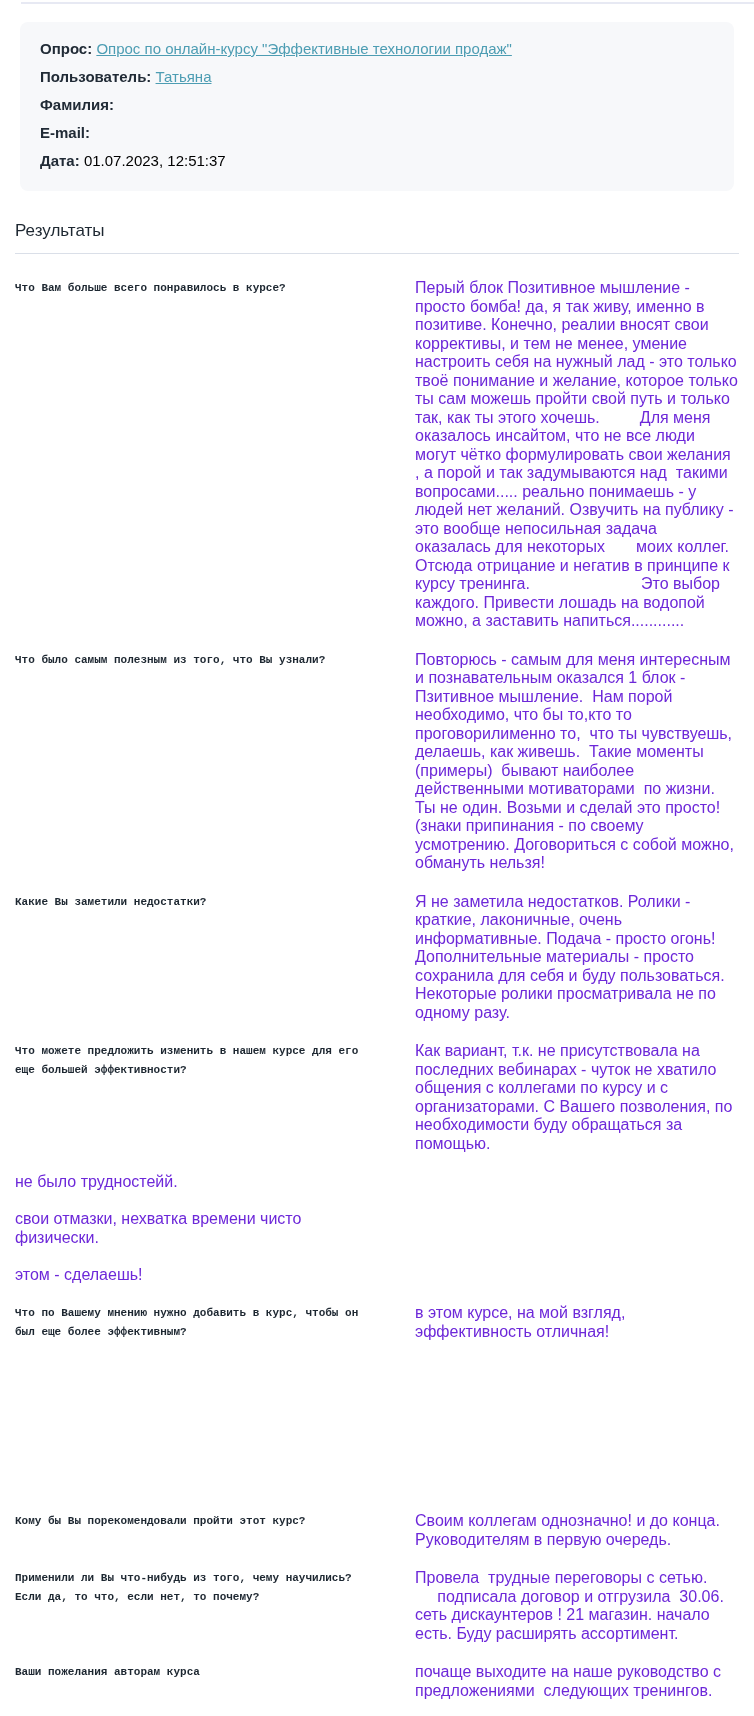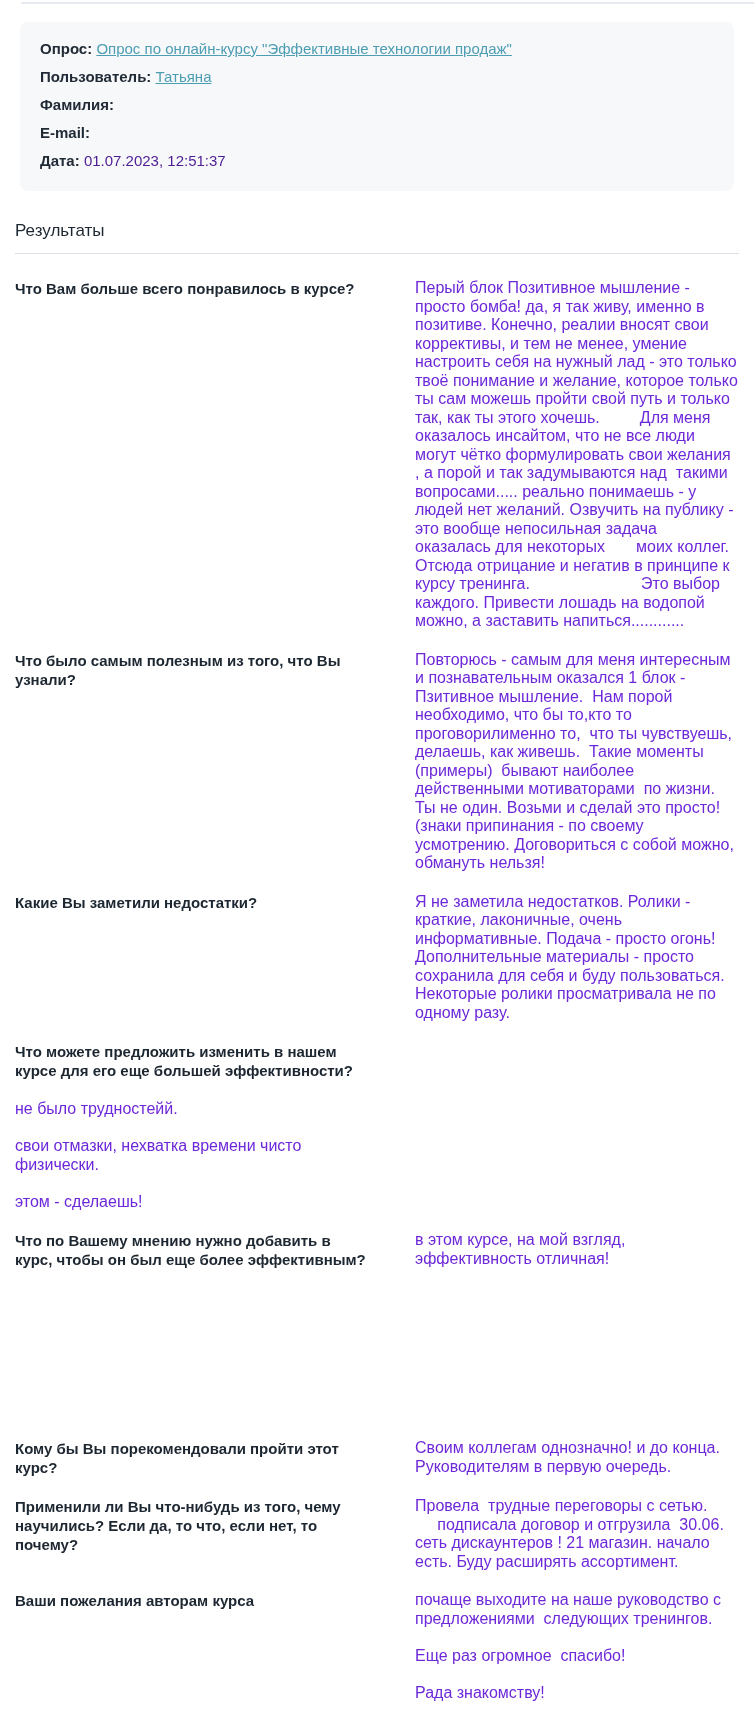--- a/index.html
+++ b/index.html
@@ -19,21 +19,21 @@
   }
   
   .info-card {
     background: #f7f8fa;
     border-radius: 8px;
     margin: 18px 20px 0 20px;
     padding: 13px 20px 16px 20px;
   }
   .info-row { font-size: 15px; line-height: 28px; }
   .info-label { font-weight: 700; color: #212b36; }
-  .info-value { color: #4c1d95; text-align: right; }
+  .info-value { color: #000000; text-align: right; }
   a.info-link {
     color: #4d9db3;
     text-decoration: underline;
     cursor: pointer;
   }
   
   .results-title {
     font-size: 17px;
     font-weight: 400;
     color: #1d2731;
@@ -49,23 +49,24 @@
   .qa-row {
     display: grid;
     grid-template-columns: 355px 1fr;
     column-gap: 45px;
     margin-bottom: 20px;
   }
   
   .qa-row.gap-after { margin-bottom: 150px; }
   .question {
     font-weight: 700;
-    font-size: 15px;
+    font-size: 11px;
     line-height: 19px;
     color: #1d2731;
+    font-family: Liberation Mono, monospace;
   }
   .answer {
     font-size: 16px;
     line-height: 18.5px;
     color: #6d28d9;
     white-space: pre-wrap;
     word-wrap: break-word;
   }
 </style>
 </head>
@@ -111,20 +112,21 @@
     <div class="answer">Повторюсь - самым для меня интересным и познавательным оказался 1 блок - Пзитивное мышление.  Нам порой необходимо, что бы то,кто то проговорилименно то,  что ты чувствуешь, делаешь, как живешь.  Такие моменты (примеры)  бывают наиболее действенными мотиваторами  по жизни. Ты не один. Возьми и сделай это просто!  (знаки припинания - по своему усмотрению. Договориться с собой можно, обмануть нельзя!</div>
   </div>
 
   <div class="qa-row">
     <div class="question">Какие Вы заметили недостатки?</div>
     <div class="answer">Я не заметила недостатков. Ролики - краткие, лаконичные, очень информативные. Подача - просто огонь! Дополнительные материалы - просто сохранила для себя и буду пользоваться. Некоторые ролики просматривала не по одному разу.</div>
   </div>
 
   <div class="qa-row">
     <div class="question">Что можете предложить изменить в нашем курсе для его еще большей эффективности?</div>
+    <div class="answer">Как вариант, т.к. не присутствовала на последних вебинарах - чуток не хватило общения с коллегами по курсу и с организаторами. С Вашего позволения, по необходимости буду обращаться за помощью.</div>
   </div>
 
   <div class="qa-row">
     <div class="answer">не было трудностейй.
 
 свои отмазки, нехватка времени чисто физически.
 
 этом - сделаешь!</div>
   </div>
 

